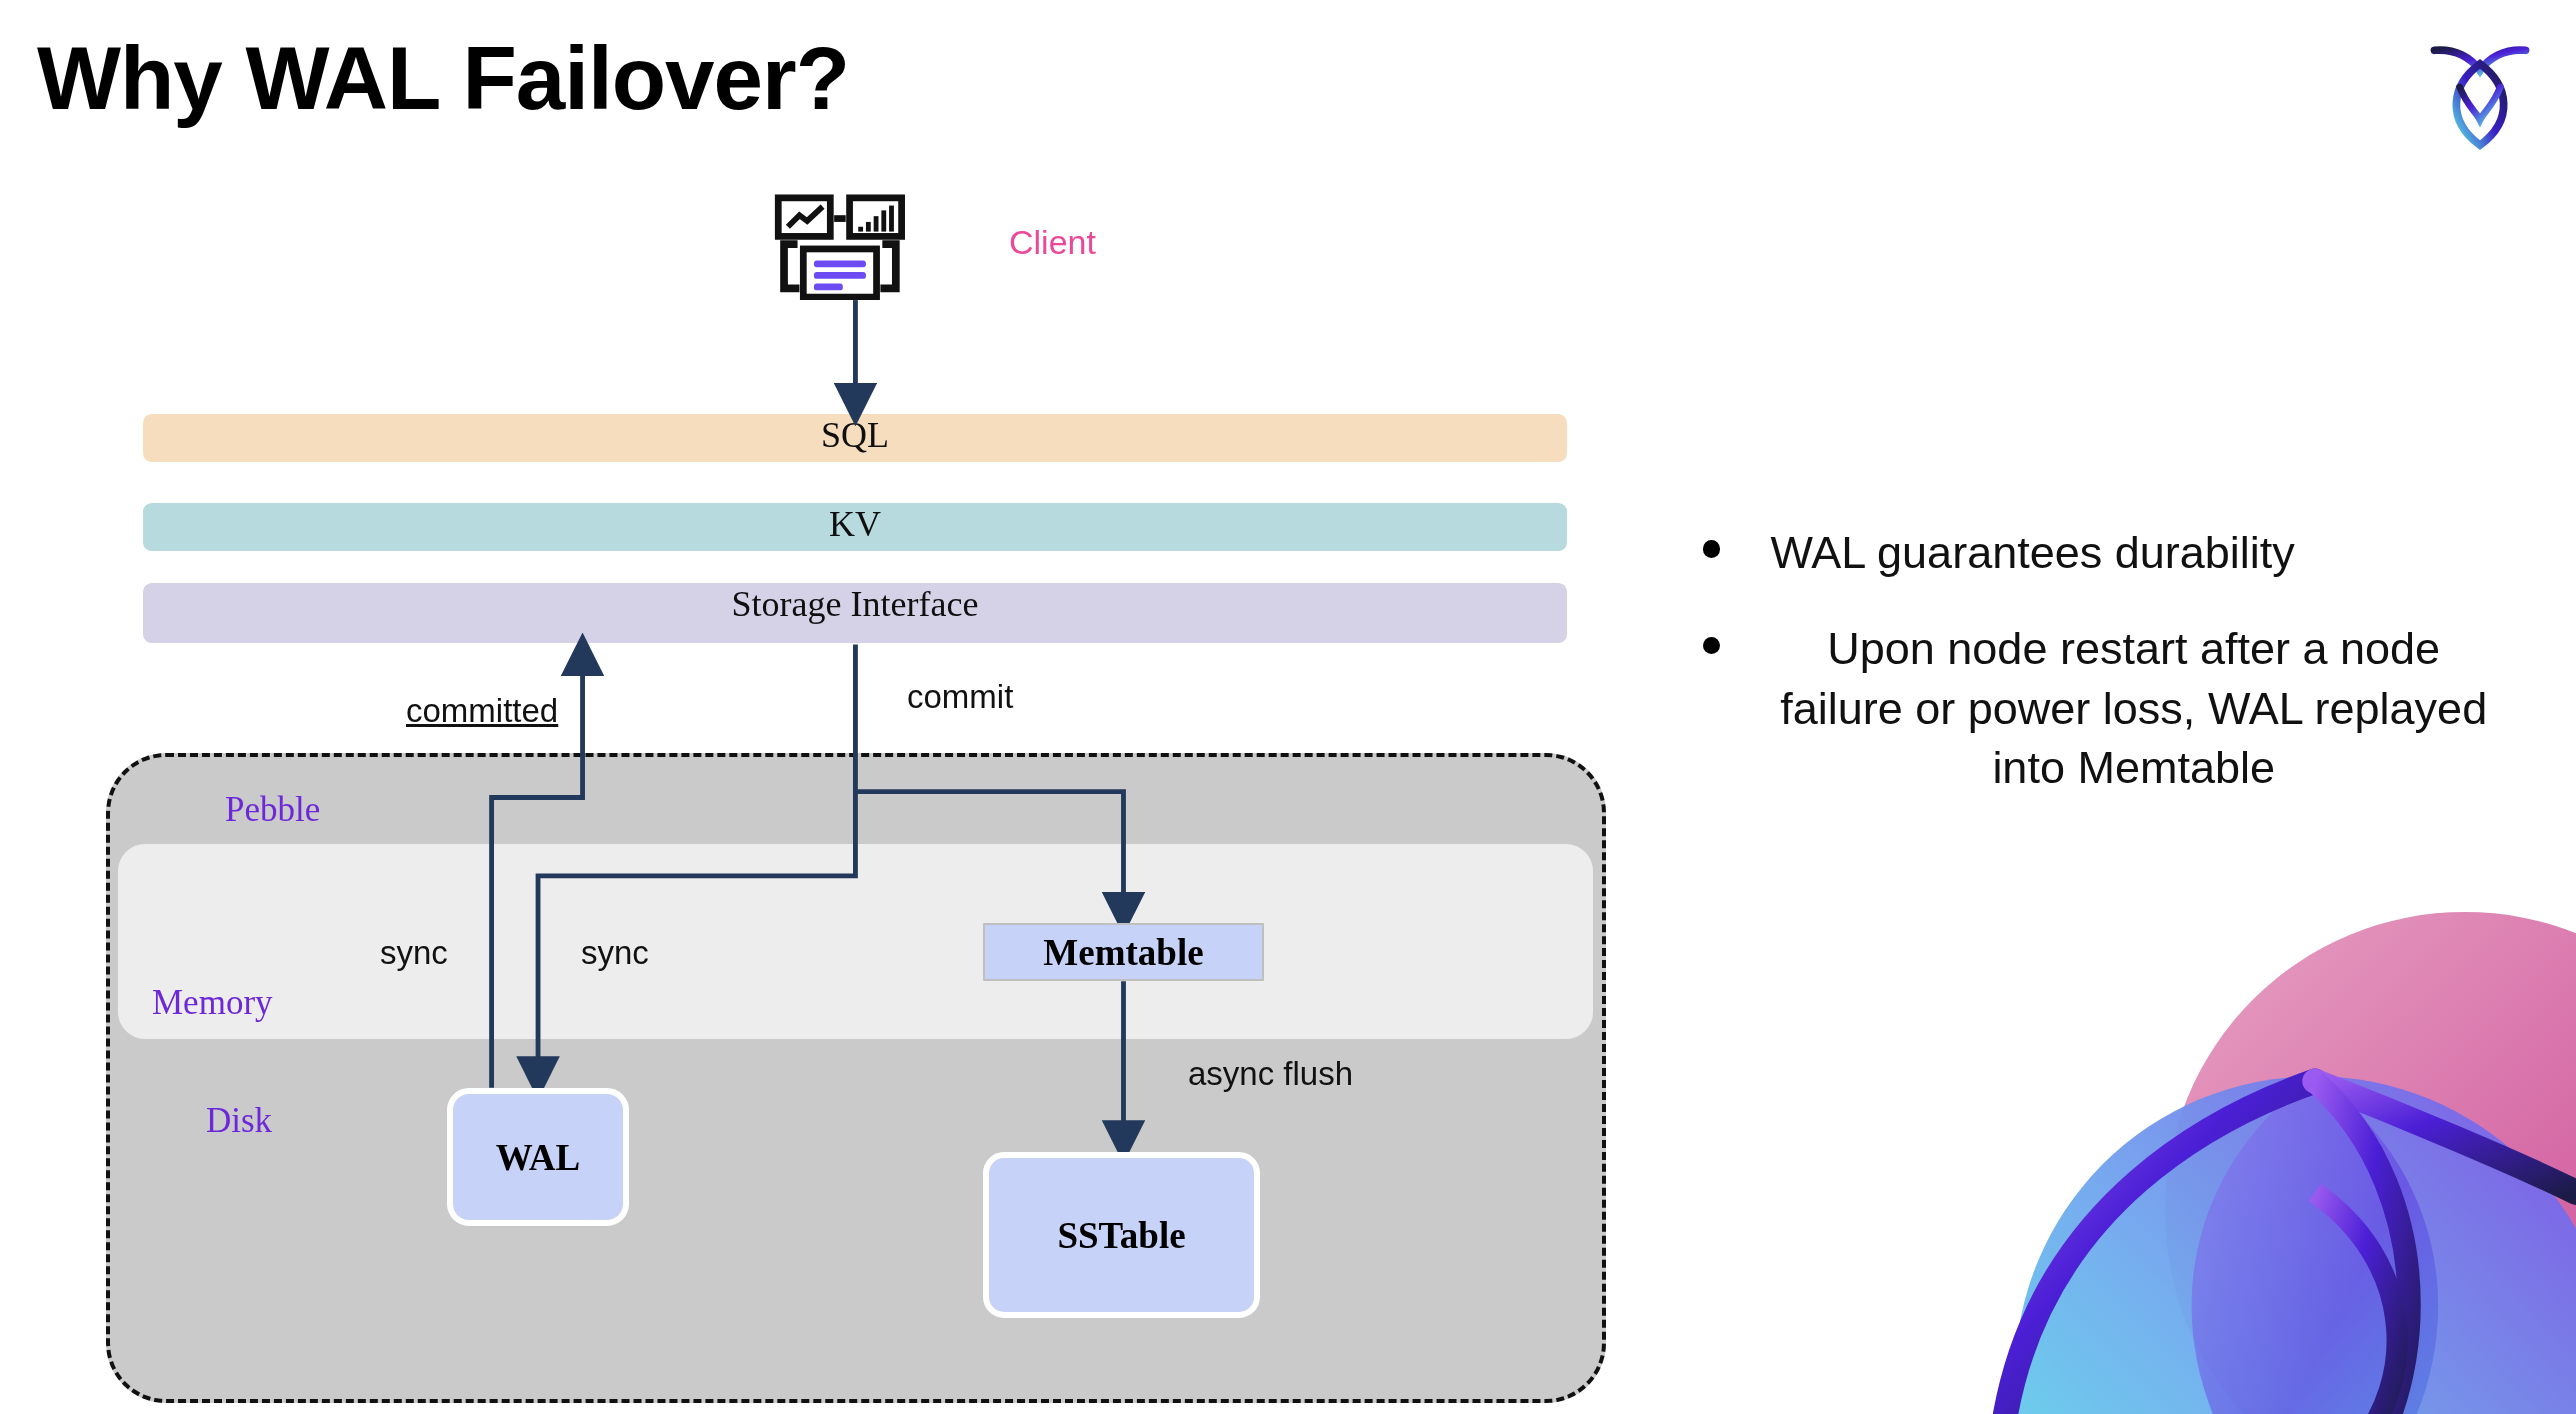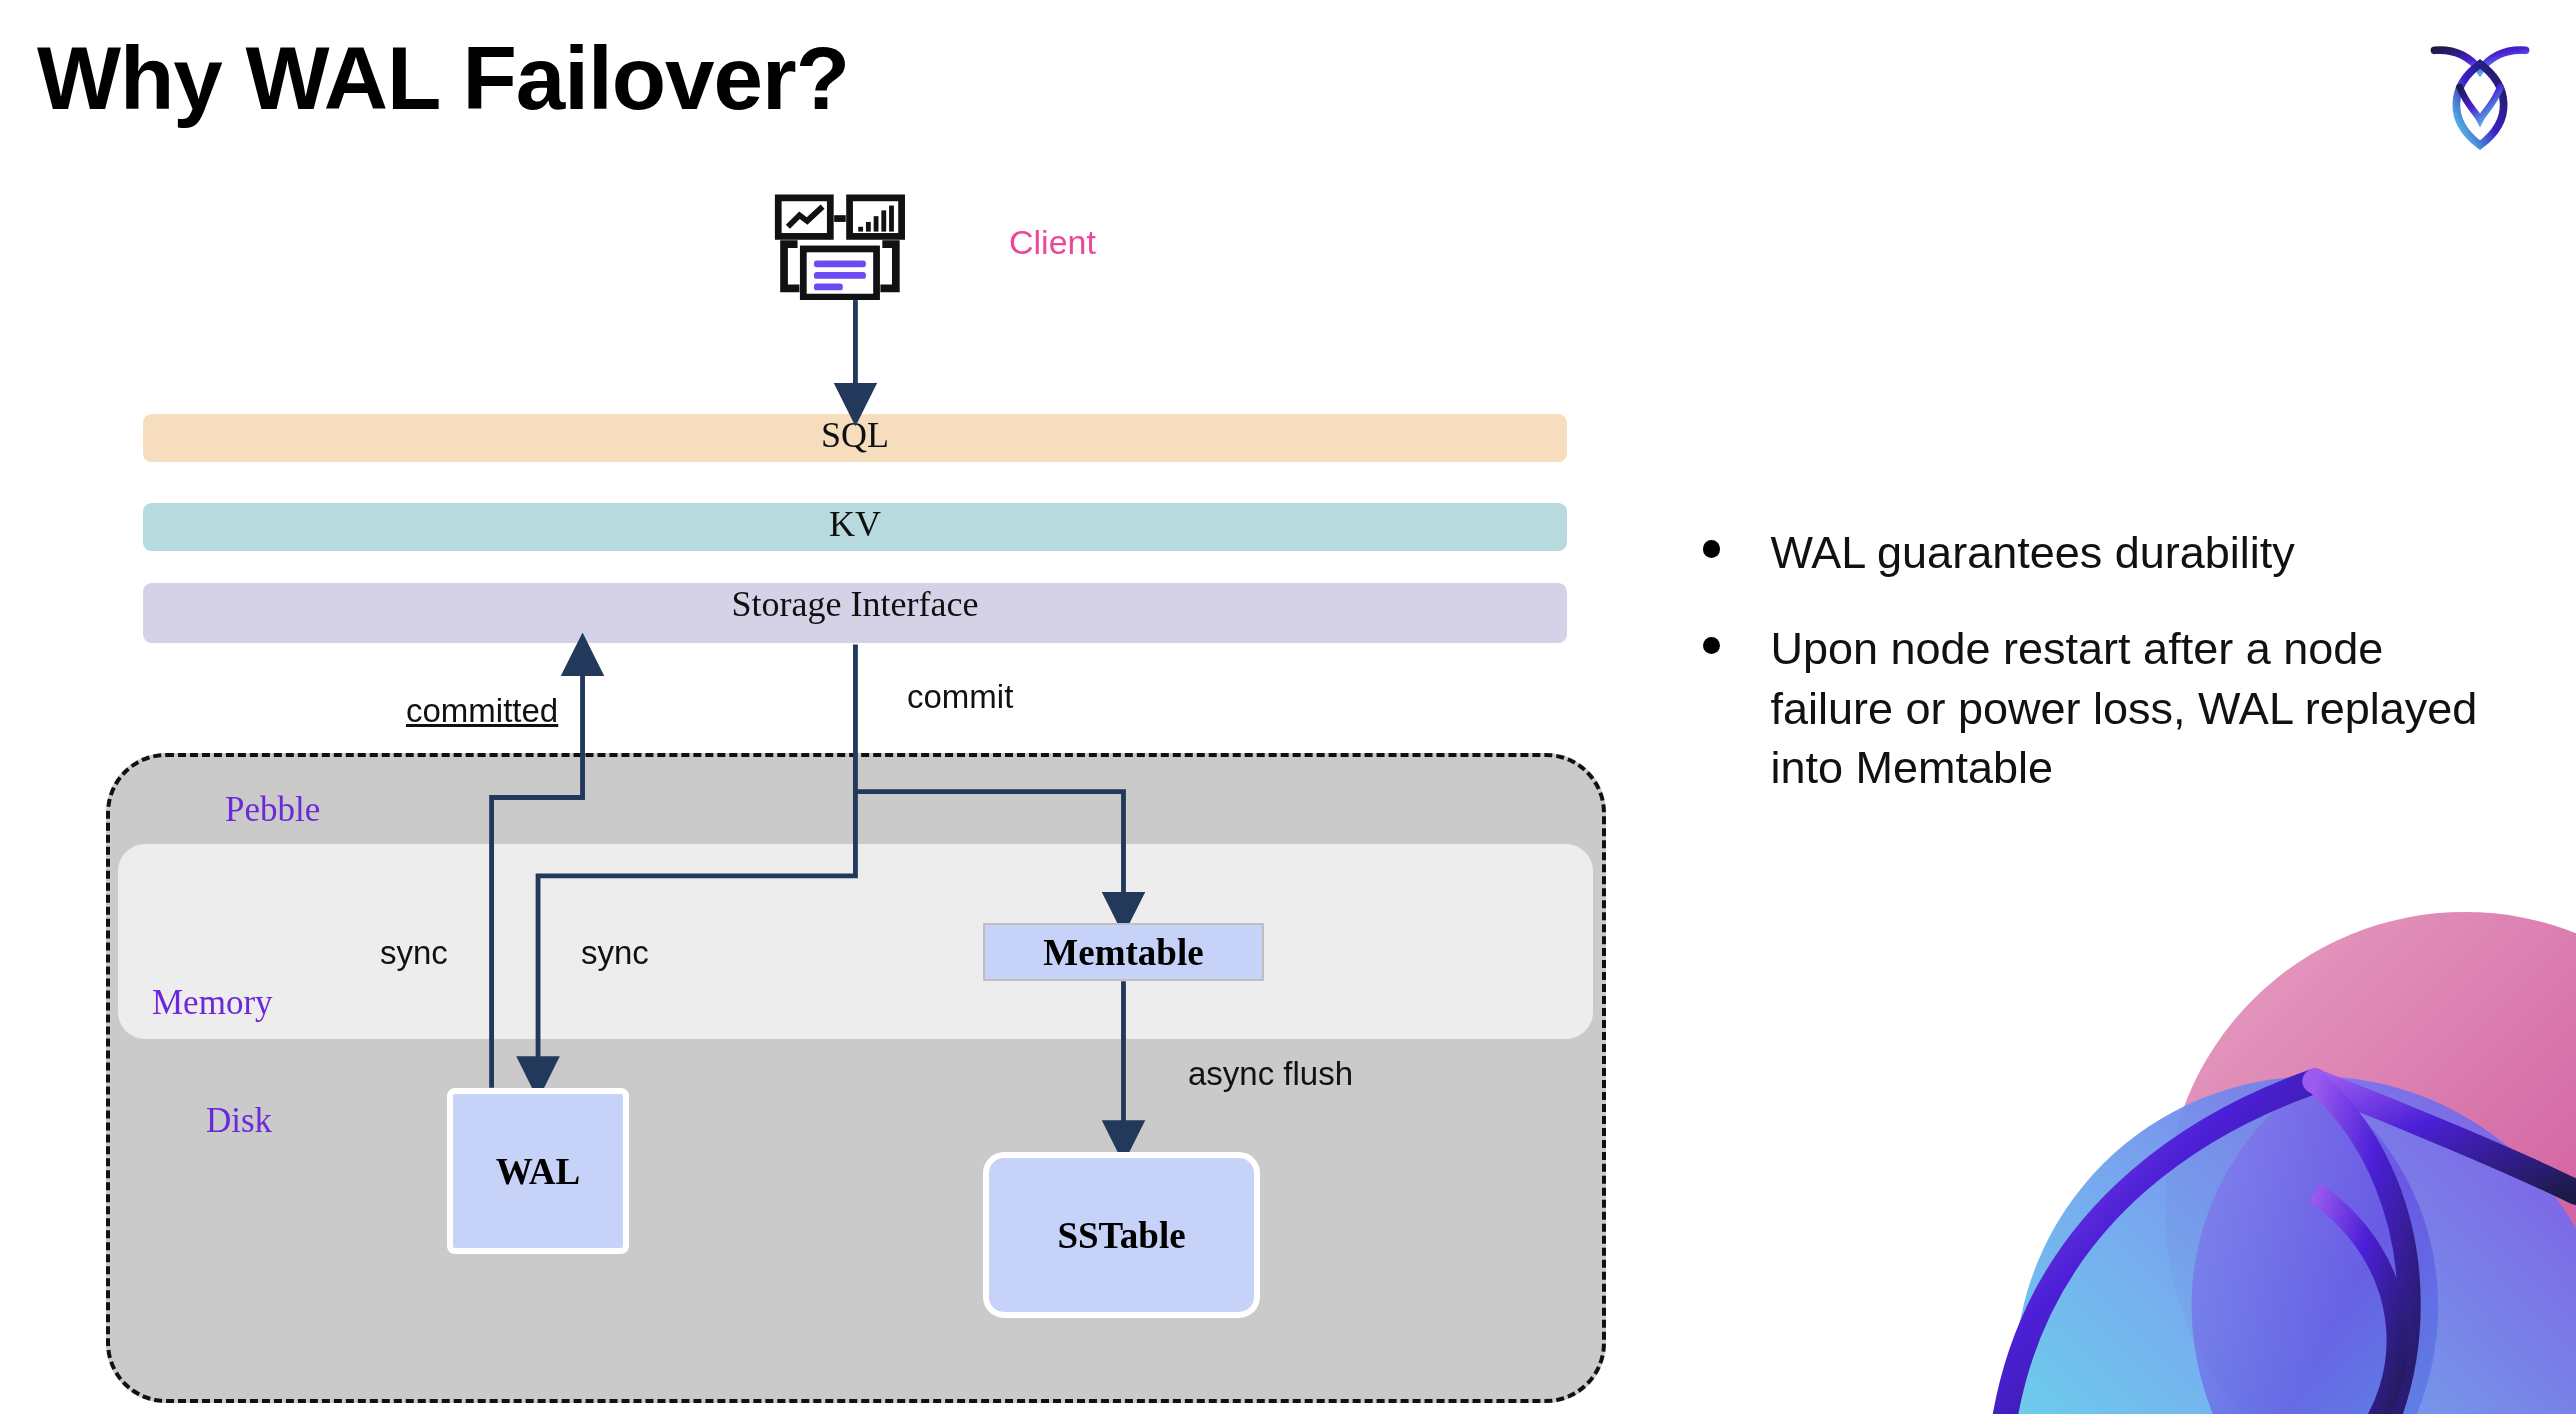--- a/index.html
+++ b/index.html
@@ -137,23 +137,23 @@
     box-sizing: border-box;
   }
   #node-memtable {
     left: 983px; top: 923px;
     width: 281px; height: 58px;
     border: 2.9px solid #BFBFBF;
     border-radius: 1px;
   }
   #node-wal {
     left: 447px; top: 1088px;
-    width: 182px; height: 166px;
+    width: 182px; height: 138px;
     border: 6.8px solid #FFFFFF;
-    border-radius: 8px;
+    border-radius: 22px;
   }
   #node-sstable {
     left: 983px; top: 1152px;
     width: 277px; height: 166px;
     border: 6.8px solid #FFFFFF;
     border-radius: 21px;
   }
 
   
   .edge-label {
@@ -173,20 +173,21 @@
   #bullets {
     position: absolute;
     left: 1703px;
     top: 523px;
     width: 794px;
   }
   .bullet-row {
     display: flex;
     align-items: flex-start;
     margin-bottom: 37px;
+    text-align: center;
   }
   .bullet-dot {
     flex: 0 0 auto;
     width: 17.4px;
     height: 17.4px;
     border-radius: 50%;
     background: #000000;
     margin-top: 17.4px;
     margin-right: 50px;
   }

